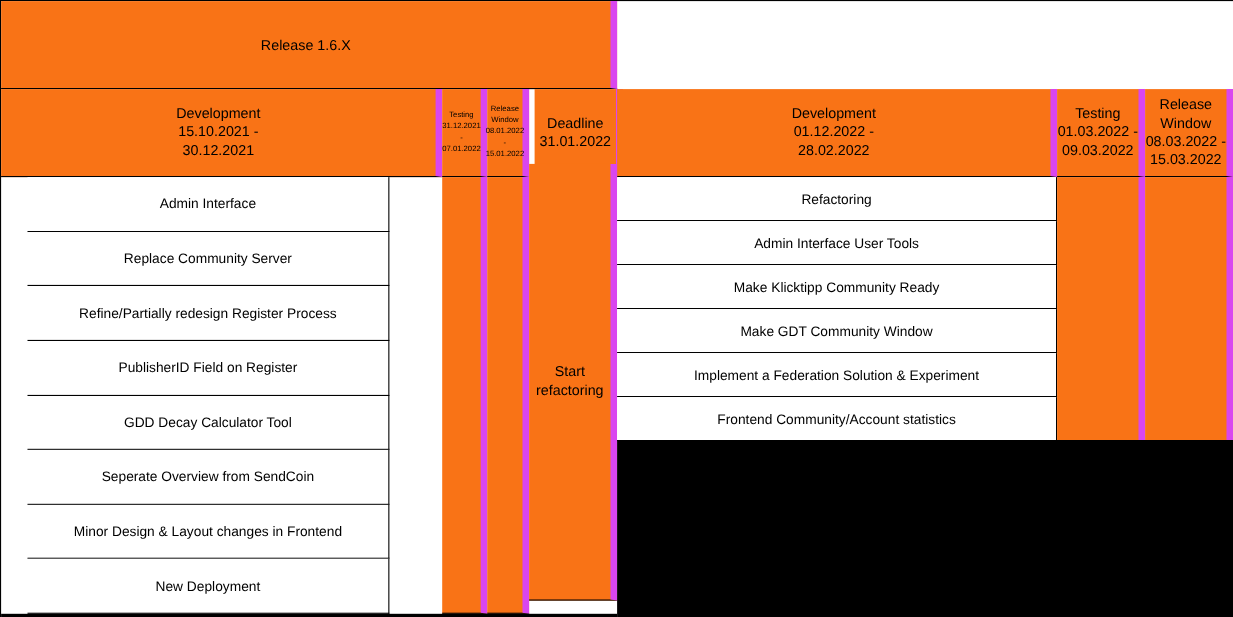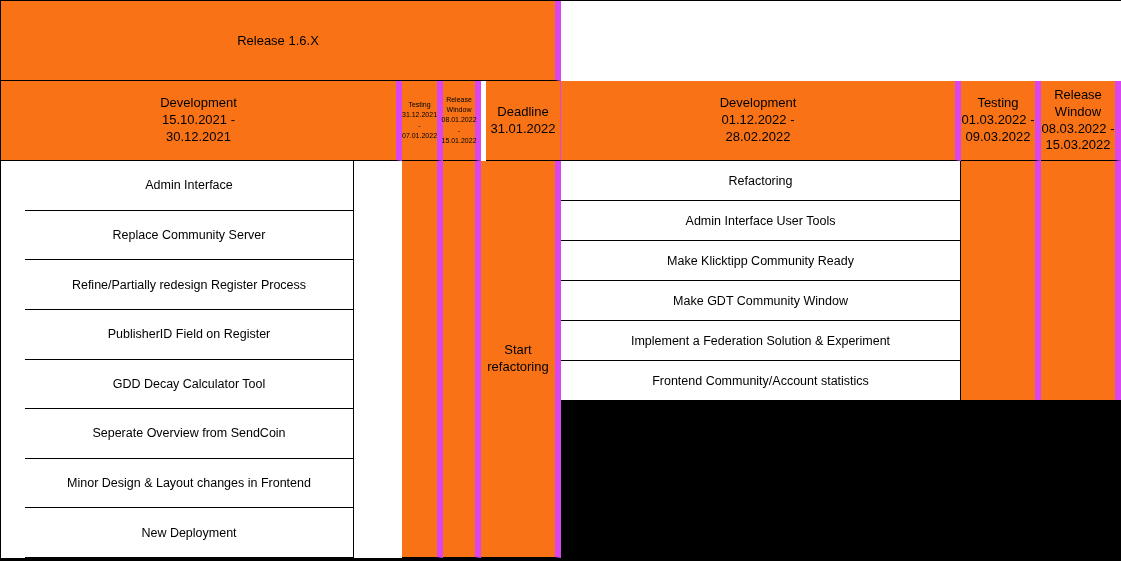--- a/index.html
+++ b/index.html
@@ -59,21 +59,21 @@
   #dev16-h    { left: 0;    top: 80px; width: 401px; height: 80px; }
   #test16-h   { left: 401px;top: 80px; width: 41px;  height: 80px; }
   #rw16-h     { left: 442px;top: 80px; width: 38px;  height: 80px; }
   #dl16-h     { left: 485px;top: 80px; width: 80px;  height: 80px; }
   #dev17-h    { left: 560px;top: 80px; width: 400px; height: 80px; }
   #test17-h   { left: 960px;top: 80px; width: 80px;  height: 80px; }
   #rw17-h     { left: 1040px;top: 80px; width: 80px; height: 80px; }
   #tasks-16   { left: 0;    top: 160px; width: 329px; height: 397px; margin-left: 24px; }
   #test16-b   { left: 401px;top: 160px; width: 41px;  height: 397px; }
   #rw16-b     { left: 442px;top: 160px; width: 38px;  height: 397px; }
-  #dl16-b     { left: 480px;top: 160px; width: 80px;  height: 397px; }
+  #dl16-b     { left: 480px;top: 148px; width: 80px;  height: 397px; }
   #tasks-17   { left: 560px;top: 160px; width: 400px; height: 240px; }
   #test17-b   { left: 960px;top: 160px; width: 80px;  height: 240px; }
   #rw17-b     { left: 1040px;top: 160px; width: 80px; height: 240px; }
   #redacted   { left: 560px;top: 399px; width: 561px; height: 162px; }
   #bottom-bar { left: 0;    top: 557px; width: 560px; height: 4px; background:#000; position:absolute; }
 </style>
 </head>
 <body>
 
 <div id="app">

